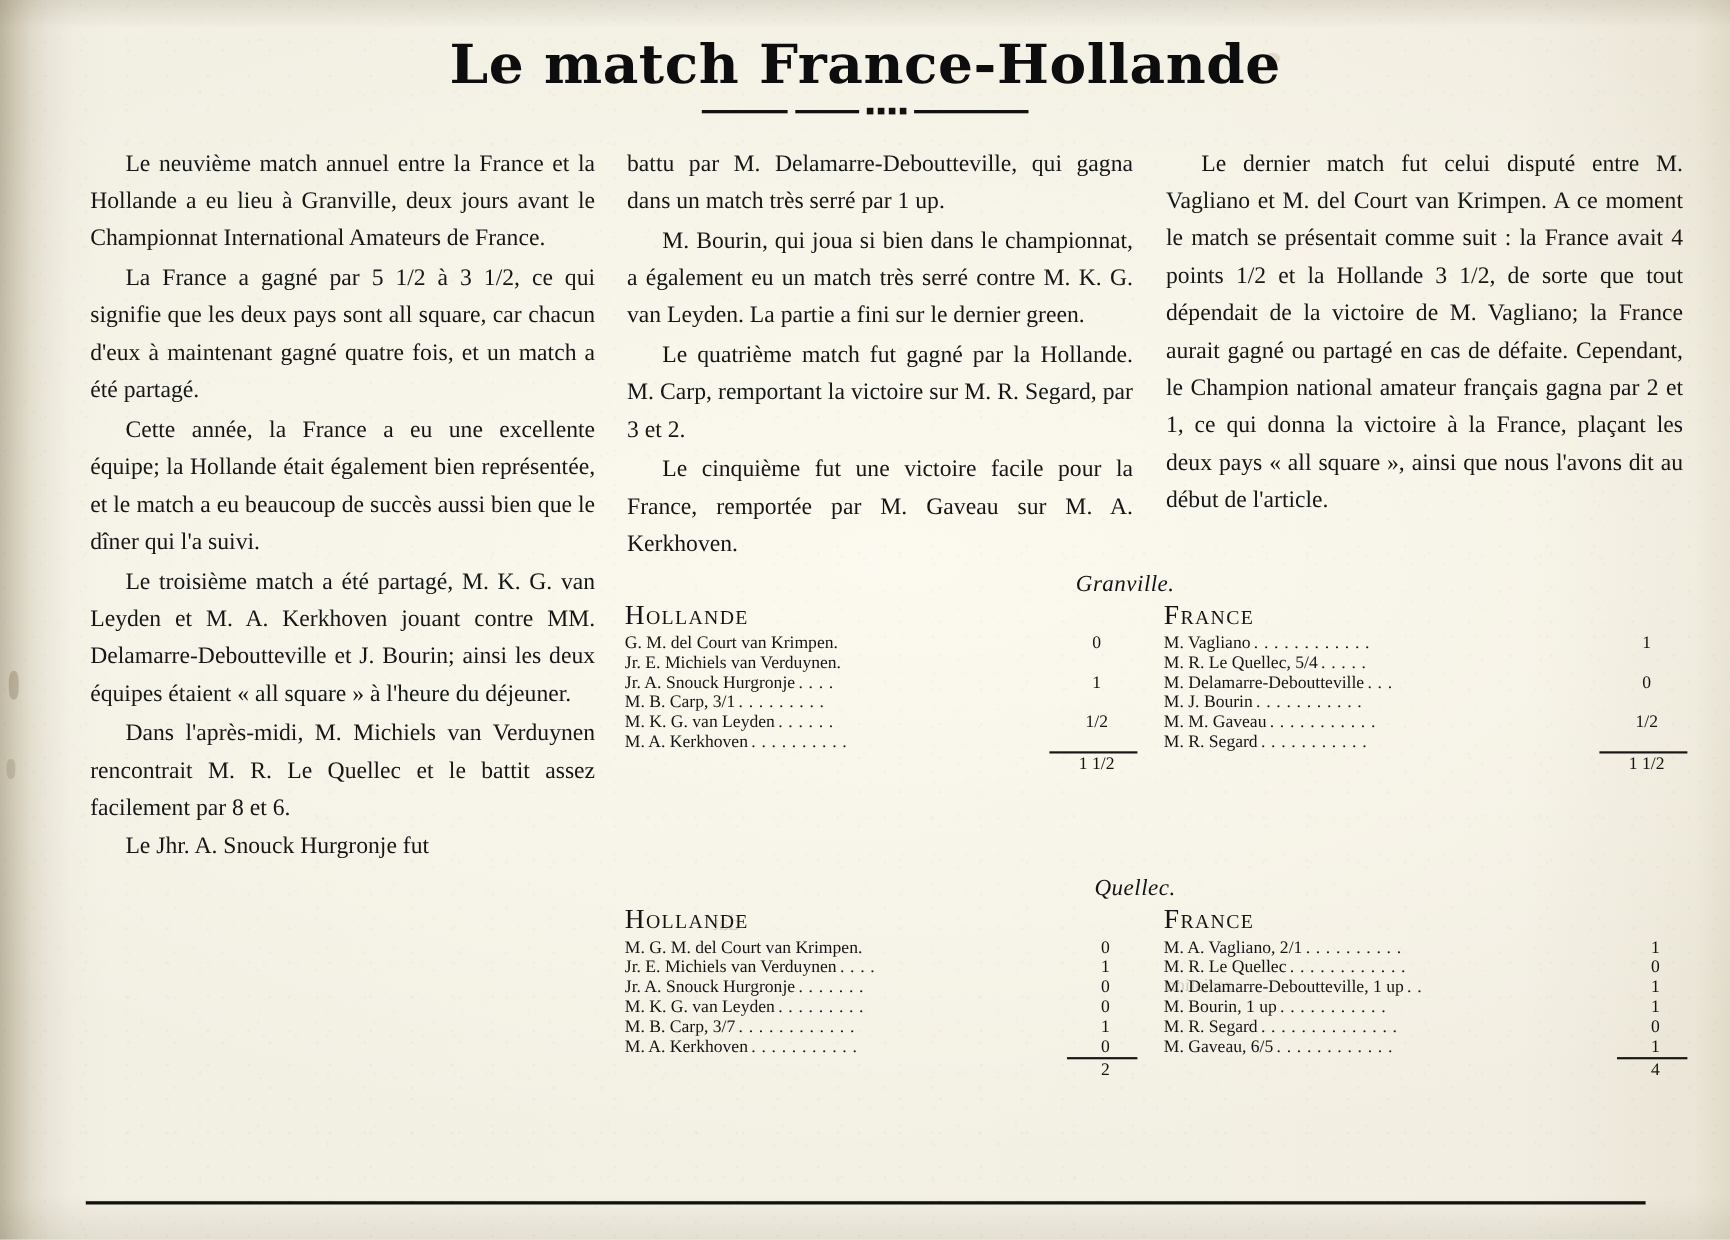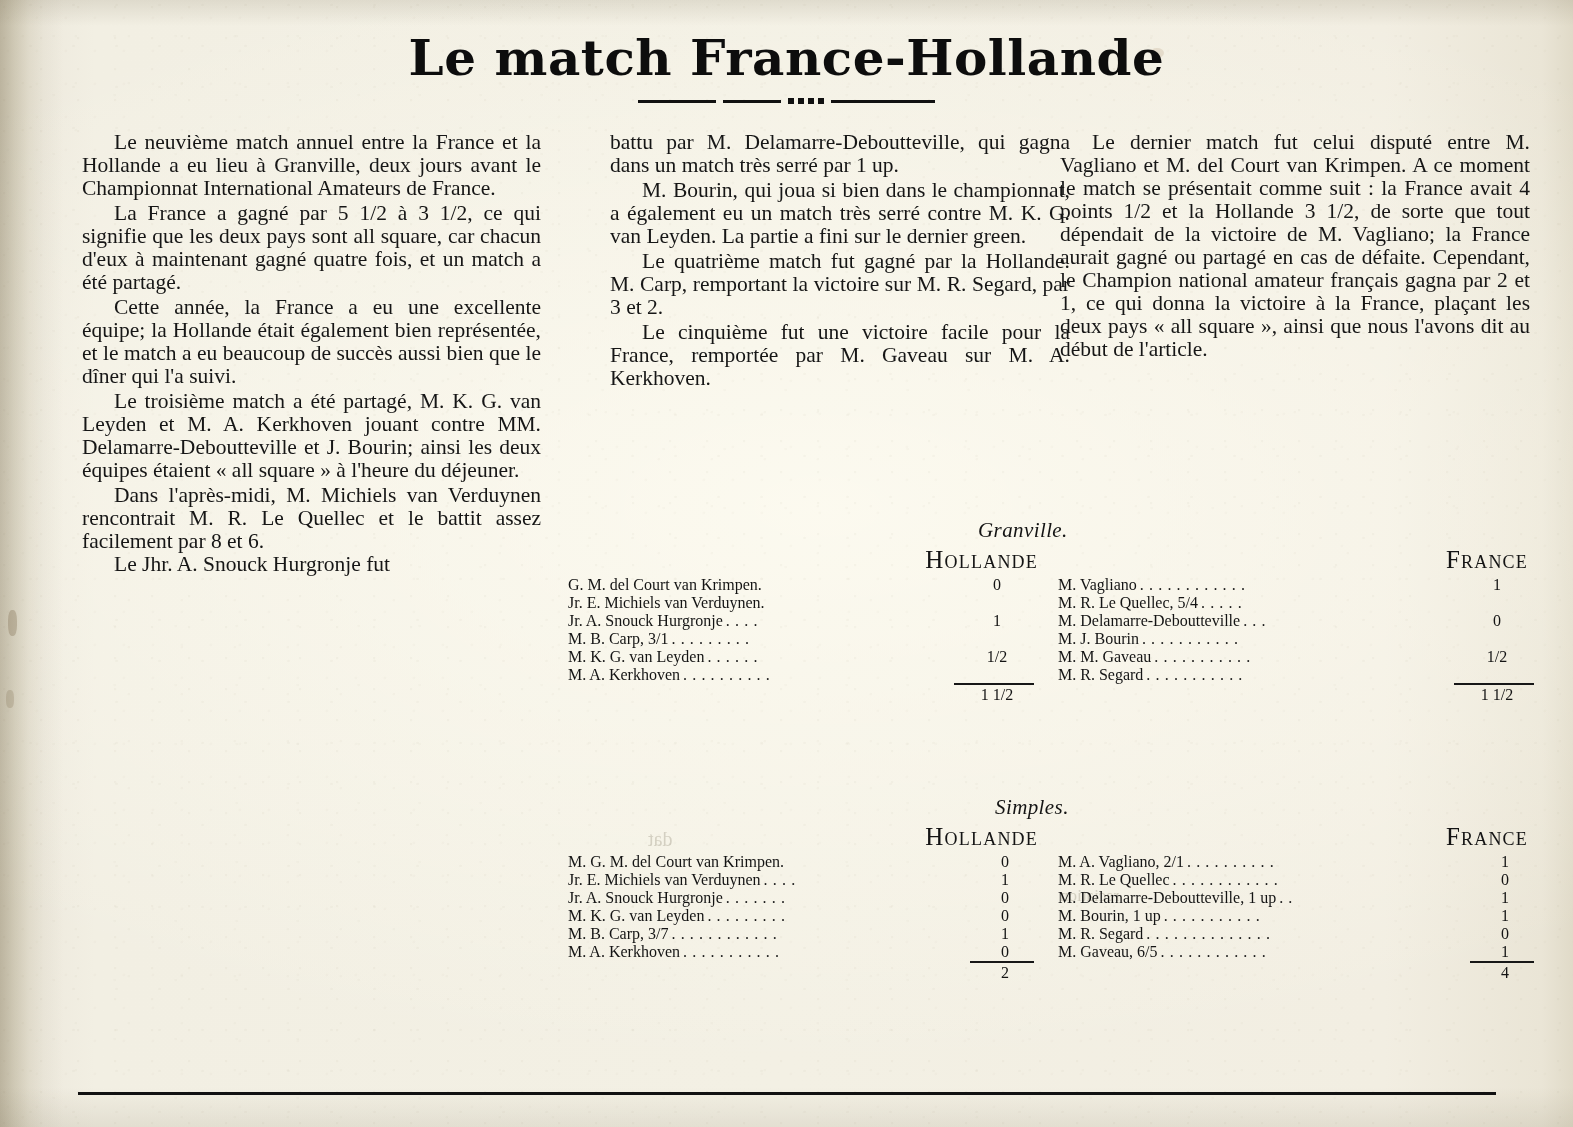--- a/index.html
+++ b/index.html
@@ -96,27 +96,27 @@
   #ornament .bar-mid   { width: 58px; height: 3px; background: #111; }
   #ornament .bar-end   { width: 104px; height: 3px; background: #111; }
   #ornament .dots      { display: flex; gap: 4px; align-items: center; }
   #ornament .dots i    { display:block; width: 6px; height: 6px; background: #111; }
 
   
   .col {
     position: absolute;
     top: 131px;
     font-size: 21.5px;
-    line-height: 23px;
+    line-height: 34px;
     text-align: justify;
     text-justify: inter-word;
     color: #161616;
   }
   #col1 { left: 82px;  width: 459px; }
-  #col2 { left: 570px; width: 460px; margin-left: 40px; }
+  #col2 { left: 570px; width: 460px; }
   #col3 { left: 1060px; width: 470px; }
 
   .col p {
     margin: 0 0 2px 0;
     text-indent: 32px;
   }
   .col p.tight { margin-bottom: 0; }
   .sec-label {
     position: absolute;
     font-style: italic;
@@ -124,21 +124,21 @@
     letter-spacing: 0.4px;
   }
   #label-foursomes { left: 978px; top: 518px; }
   #label-simples   { left: 995px; top: 795px; }
 
   .tbl {
     position: absolute;
     width: 470px;
   }
   .tbl .country {
-    text-align: right;
+    text-align: left;
     font-variant: small-caps;
     font-size: 25px;
     letter-spacing: 1.2px;
     line-height: 30px;
     margin-bottom: 1px;
   }
   .tbl table {
     border-collapse: collapse;
     width: 100%;
     table-layout: fixed;
@@ -241,21 +241,21 @@
     <p>M. Bourin, qui joua si bien dans le championnat, a également eu un match très serré contre M. K. G. van Leyden. La partie a fini sur le dernier green.</p>
     <p>Le quatrième match fut gagné par la Hollande. M. Carp, remportant la victoire sur M. R. Segard, par 3 et 2.</p>
     <p>Le cinquième fut une victoire facile pour la France, remportée par M. Gaveau sur M. A. Kerkhoven.</p>
   </div>
 
   <div class="col" id="col3">
     <p>Le dernier match fut celui disputé entre M. Vagliano et M. del Court van Krimpen. A ce moment le match se présentait comme suit : la France avait 4 points 1/2 et la Hollande 3 1/2, de sorte que tout dépendait de la victoire de M. Vagliano; la France aurait gagné ou partagé en cas de défaite. Cependant, le Champion national amateur français gagna par 2 et 1, ce qui donna la victoire à la France, plaçant les deux pays « all square », ainsi que nous l'avons dit au début de l'article.</p>
   </div>
 
   <div class="sec-label" id="label-foursomes">Granville.</div>
-  <div class="sec-label" id="label-simples">Simples.</div>
+  <div class="sec-label" id="label-simples">Quellec.</div>
 
   <div class="ghost" style="left:648px; top:828px;">dat</div>
   <div class="ghost" style="left:1060px; top:886px; font-size:17px;">reciation</div>
 
   <div class="tbl" id="t-four-hol">
     <div class="country">Hollande</div>
     <div class="tbl-inner">
       <table>
         <tbody>
             <tr>

